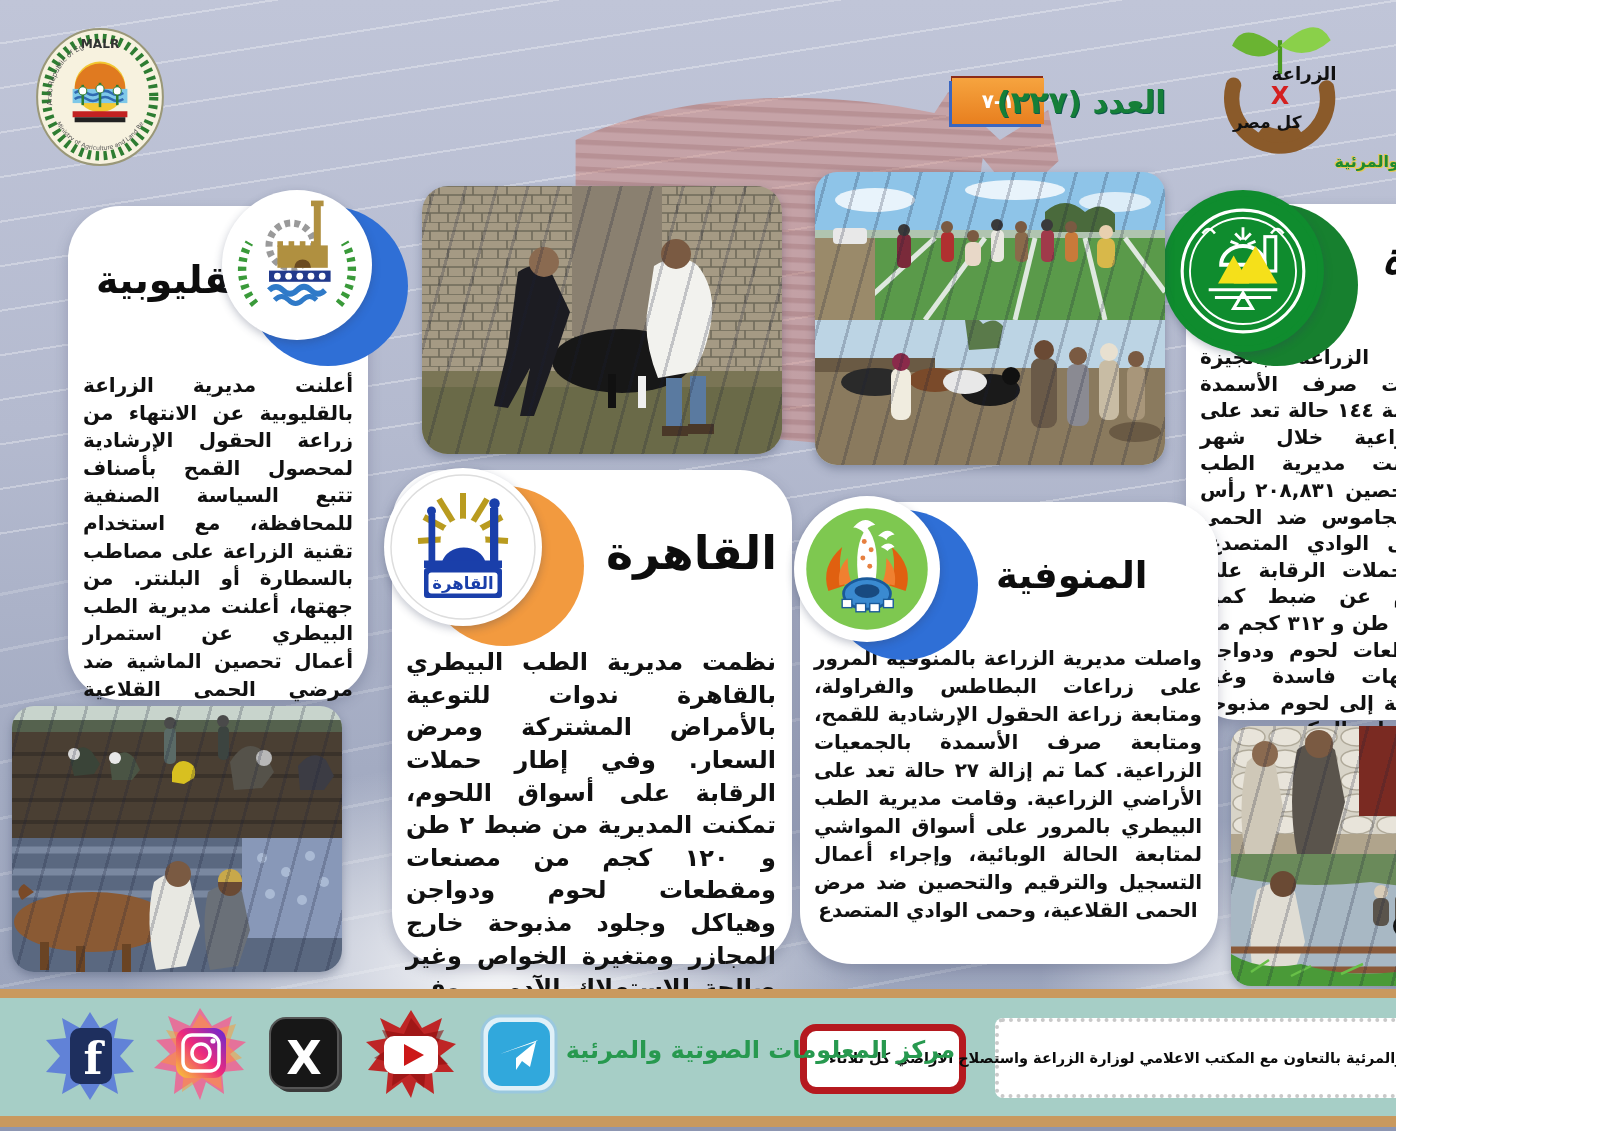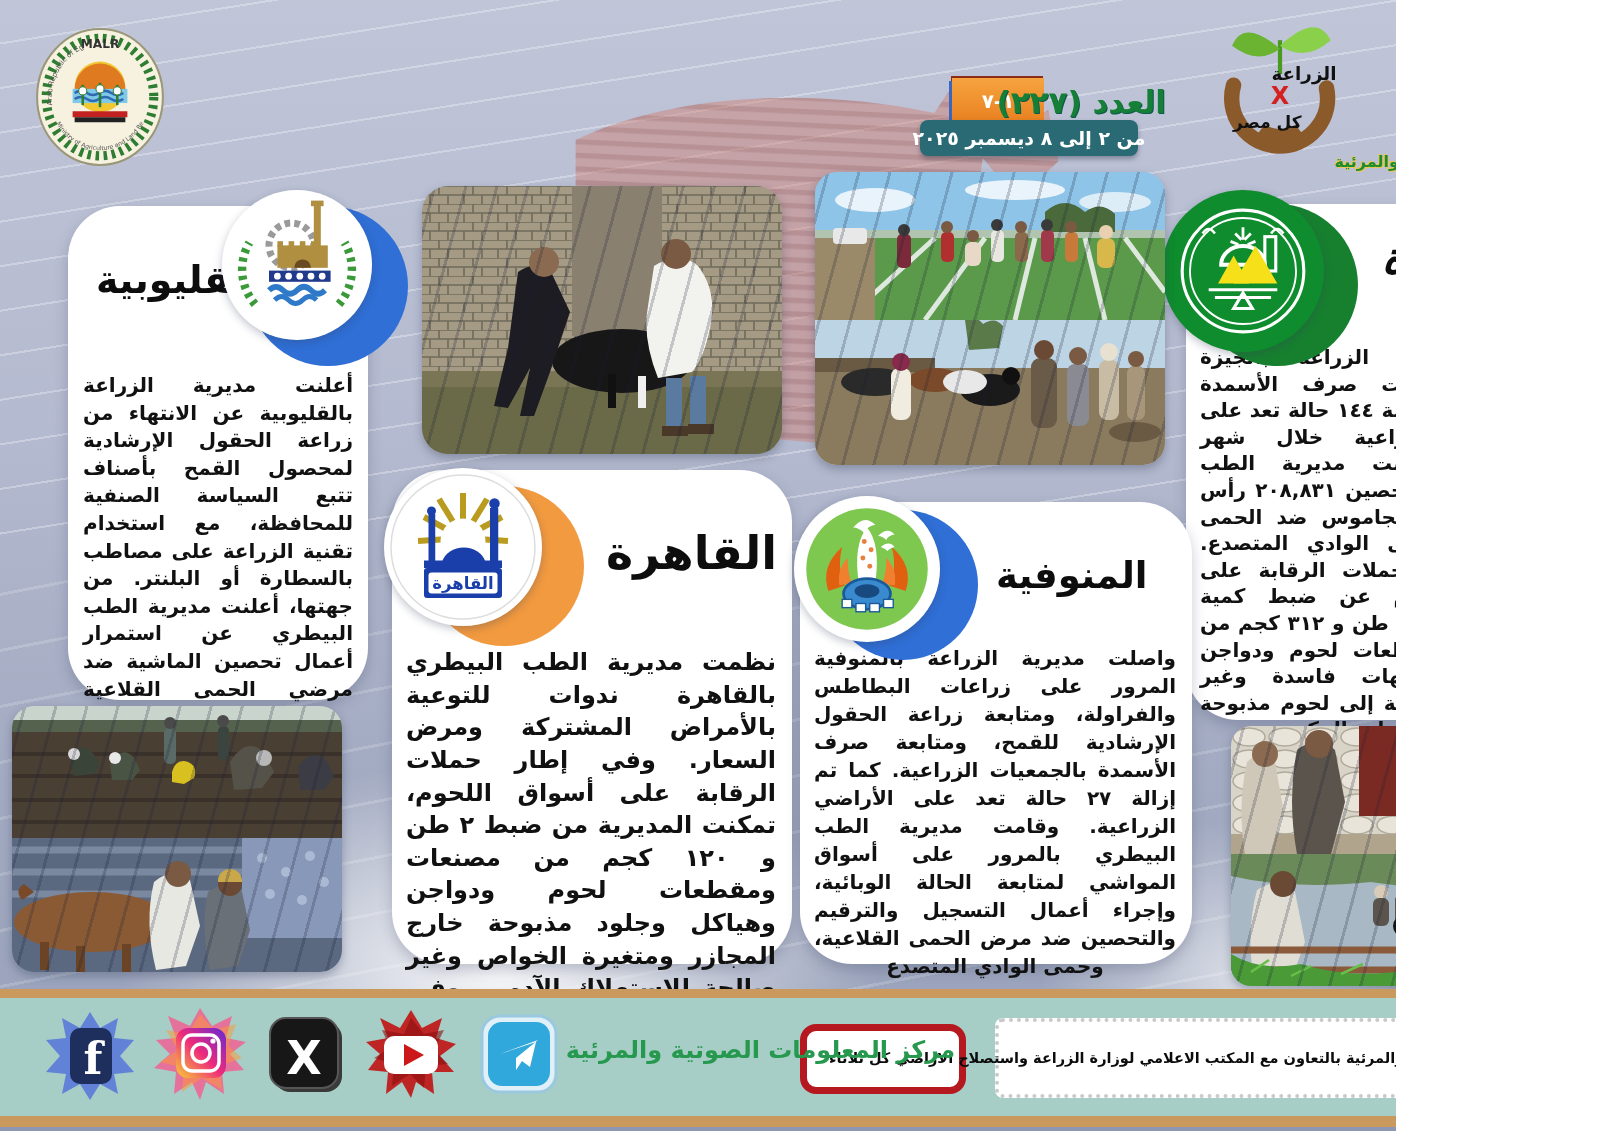--- a/index.html
+++ b/index.html
@@ -44,21 +44,21 @@
     display:flex;align-items:center;justify-content:center;overflow:hidden;}
   #card-qalyubia{left:68px;top:206px;width:300px;height:494px;}
   #card-qalyubia .title{top:52px;left:28px;font-size:38px;}
   #card-qalyubia .body{top:166px;left:15px;right:15px;font-size:20px;line-height:1.38;}
   #card-giza{left:1186px;top:204px;width:378px;height:516px;}
   #card-giza .title{top:28px;left:196px;font-size:44px;font-style:italic;}
   #card-giza .body{top:140px;left:14px;right:20px;font-size:20px;line-height:1.33;}
   #card-cairo{left:392px;top:470px;width:400px;height:494px;}
   #card-cairo .title{top:56px;left:214px;font-size:46px;}
   #card-cairo .body{top:176px;left:14px;right:16px;font-size:24px;line-height:1.36;}
-  #card-menoufia{left:800px;top:502px;width:392px;height:462px;}
+  #card-menoufia{left:800px;top:502px;width:392px;height:462px;padding-left:26px;}
   #card-menoufia .title{top:52px;left:196px;font-size:37px;}
   #card-menoufia .body{top:142px;left:14px;right:16px;font-size:20px;line-height:1.40;}
   
   .photo{z-index:3;overflow:hidden;box-shadow:0 4px 10px rgba(50,60,90,.35);position:absolute;}
   .photo svg{display:block;}
   .streaks::after{content:"";position:absolute;left:-40px;top:-40px;right:-40px;bottom:-40px;
     background:repeating-linear-gradient(105deg,rgba(25,30,55,.22) 0 3px,rgba(255,255,255,0) 3px 30px);pointer-events:none;}
   #photo-vacc-top{left:422px;top:186px;width:360px;height:268px;border-radius:26px;}
   #photo-stack-ne{left:815px;top:172px;width:350px;height:293px;border-radius:22px;}
   #photo-stack-sw{left:12px;top:706px;width:330px;height:266px;border-radius:22px;}
@@ -123,23 +123,20 @@
     <text font-size="7" fill="#555"><textPath href="#arcTop">Arab Republic of Egypt</textPath></text>
     <path id="arcBot" d="M22,96 A50,54 0 0 0 108,96" fill="none"></path>
     <text font-size="6" fill="#555"><textPath href="#arcBot">Ministry of Agriculture and Land Reclamation</textPath></text>
   </svg>
 
 
   <div id="pages-badge" class="abs">
     <div class="t">١-٧</div>
   </div>
   <div id="issue-label" class="abs">العدد (٢٢٧)</div>
-  <div id="date-badge" class="abs">
-    <div class="t">من ٢ إلى ٨ ديسمبر ٢٠٢٥</div>
-  </div>
 
   <svg id="campaign-logo" class="abs" viewBox="0 0 110 110">
     <path d="M22,52 a34,34 0 1 0 66,2" fill="none" stroke="#8a5a2a" stroke-width="11" stroke-linecap="round"></path>
     <path d="M38,88 q16,10 34,0 l-6,-8 q-11,6 -22,0 Z" fill="#8a5a2a"></path>
     <line x1="55" y1="44" x2="55" y2="20" stroke="#4a9a20" stroke-width="3"></line>
     <path d="M55,26 q-26,-22 -34,-2 q18,14 34,2 Z" fill="#6ab432"></path>
     <path d="M55,24 q26,-24 36,-4 q-18,16 -36,4 Z" fill="#8ad04a"></path>
     <text x="72" y="48" text-anchor="middle" font-size="13" font-weight="bold" fill="#111">الزراعة</text>
     <text x="55" y="65" text-anchor="middle" font-size="17" font-weight="bold" fill="#d42020">X</text>
     <text x="46" y="82" text-anchor="middle" font-size="12" font-weight="bold" fill="#111">كل مصر</text>

